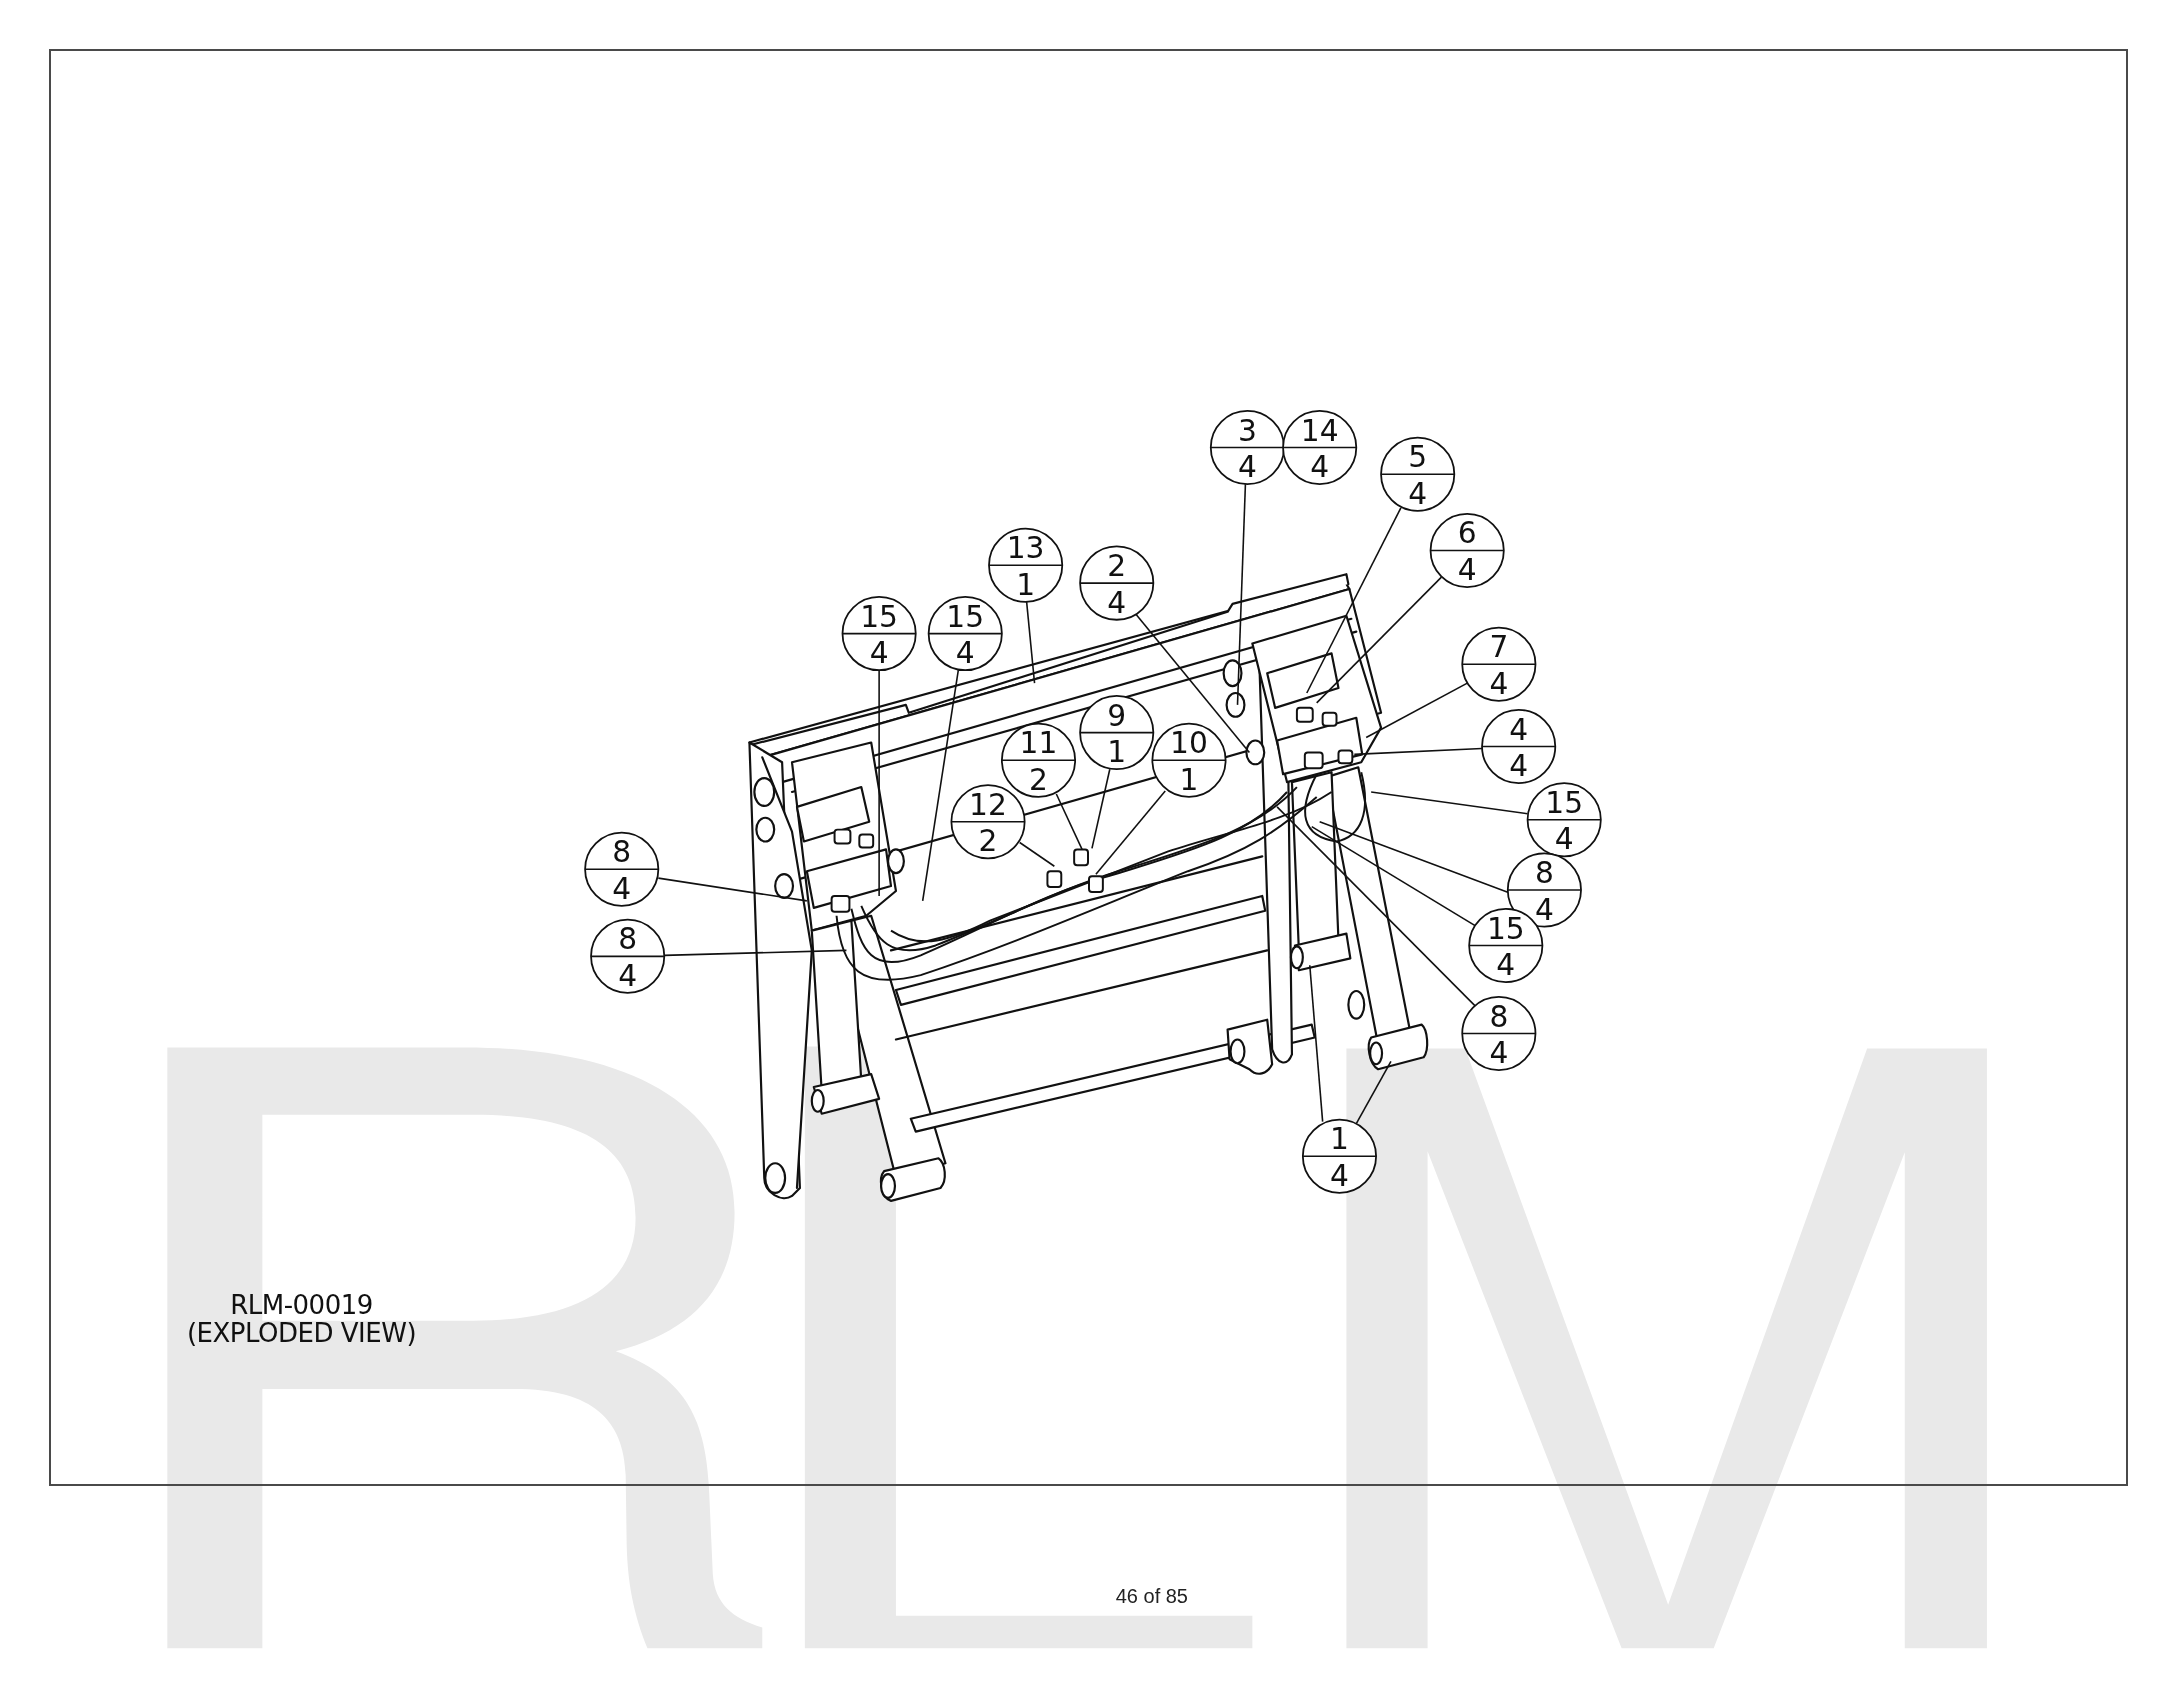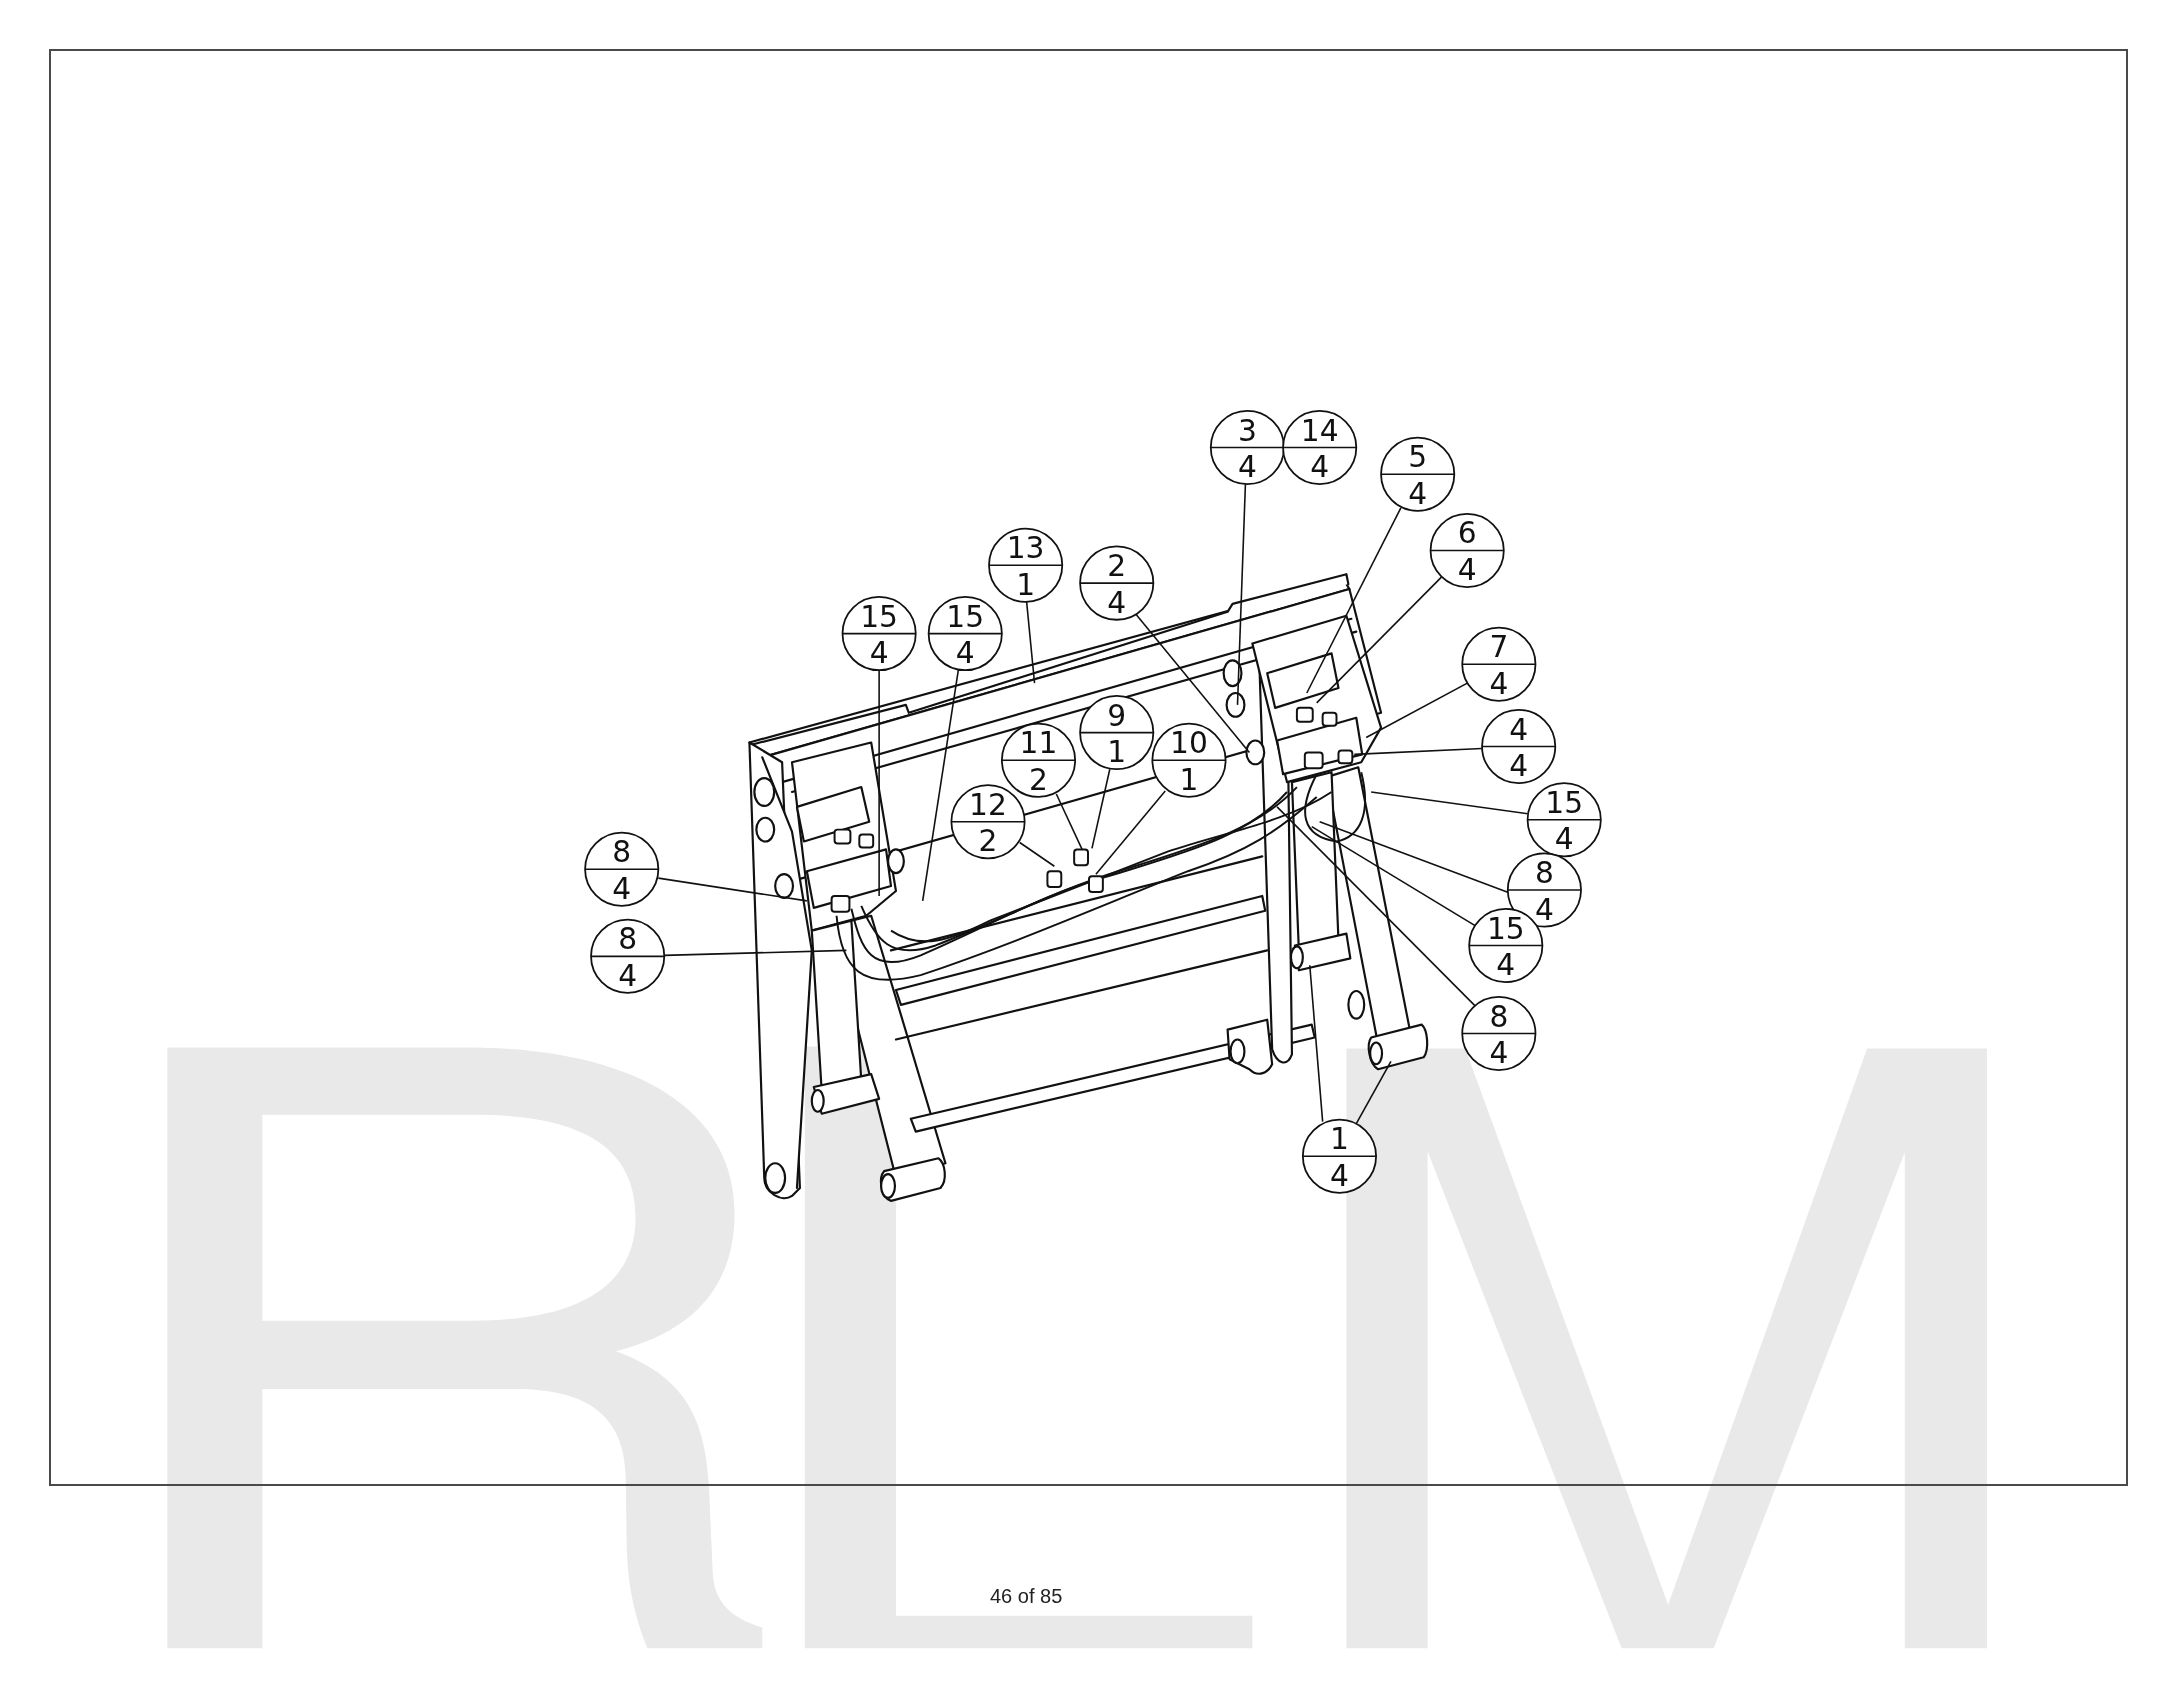--- a/index.html
+++ b/index.html
@@ -2,21 +2,21 @@
 <html><head>
 <meta charset="utf-8">
 <style>
   html, body { margin: 0; padding: 0; background: #ffffff; }
   body { width: 2178px; height: 1683px; position: relative; overflow: hidden; font-family: "DejaVu Sans", sans-serif; }
   #page { position: absolute; left: 0; top: 0; width: 2178px; height: 1683px; }
   svg.layer { position: absolute; left: 0; top: 0; }
   .drawing-border { position: absolute; left: 49px; top: 49px; width: 2079px; height: 1437px; border: 2px solid #4a4a4a; box-sizing: border-box; pointer-events: none; }
   .drawing-title { position: absolute; left: 158px; top: 1291px; width: 287px; text-align: center; font-family: "DejaVu Sans", sans-serif; font-size: 26px; line-height: 28px; color: #111; letter-spacing: -0.5px; }
   .drawing-title div { white-space: nowrap; }
-  .page-number { position: absolute; left: 990px; top: 1585px; width: 198px; text-align: left; font-family: "Liberation Sans", sans-serif; font-size: 20px; color: #222; }
+  .page-number { position: absolute; left: 990px; top: 1585px; width: 198px; text-align: right; font-family: "Liberation Sans", sans-serif; font-size: 20px; color: #222; }
   .balloon-text { font-family: "DejaVu Sans", sans-serif; font-size: 30px; fill: #111; text-anchor: middle; }
 </style>
 </head>
 <body>
 
 <div id="page">
 
   <svg class="layer" width="2178" height="1683" viewBox="0 0 2200 1700">
     <g fill="#e9e9e9">
 
@@ -258,16 +258,20 @@
         </g>
         <g>
           <circle cx="1353" cy="1168" r="37" fill="#fff" stroke="#111" stroke-width="1.8"></circle>
           <line x1="1316" x2="1390" y1="1168" y2="1168" stroke="#111" stroke-width="1.6"></line>
           <text x="1353" y="1161" class="balloon-text">1</text>
           <text x="1353" y="1198" class="balloon-text">4</text>
         </g>
       </g>
   </svg>
 
+  <div class="drawing-title">
+    <div>RLM-00019</div>
+    <div>(EXPLODED VIEW)</div>
+  </div>
 
   <div class="page-number">46 of 85</div>
 </div>
 
 
 </body></html>

